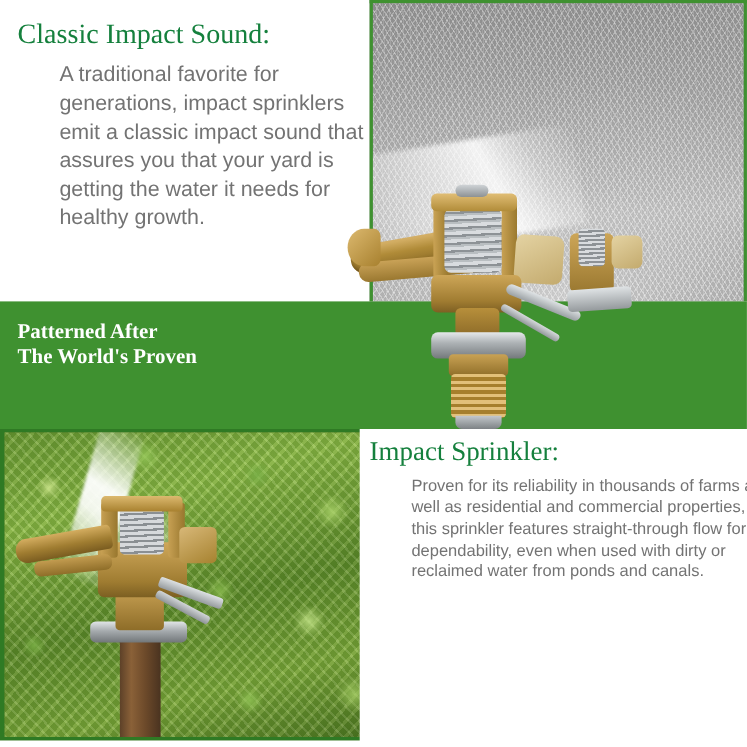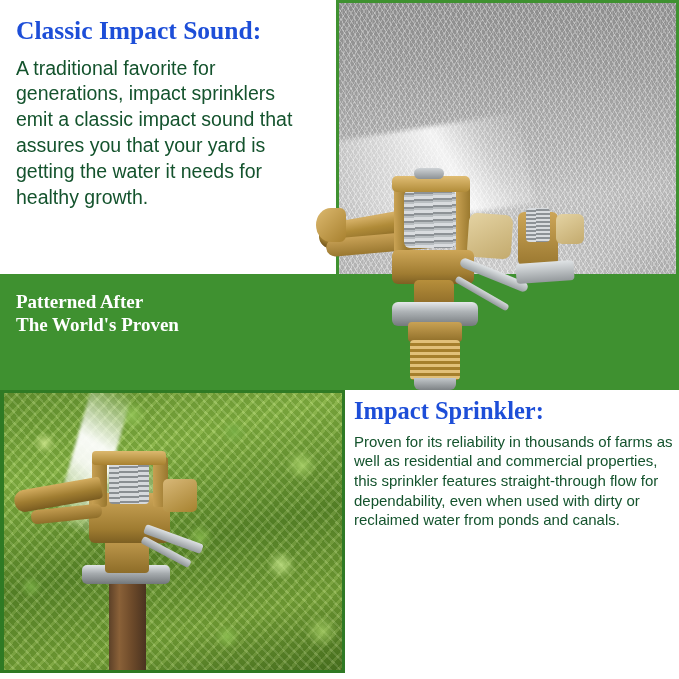--- a/index.html
+++ b/index.html
@@ -20,42 +20,43 @@
   .panel-tl {
     position: absolute;
     left: 0; top: 0;
     width: 336px; height: 274px;
     background: #ffffff;
     box-sizing: border-box;
     padding: 18px 14px 0 16px;
   }
   .head-serif {
     font-family: "Liberation Serif", serif;
-    font-weight: bold;
-    color: #1d4ed8;
+    font-weight: normal;
+    color: #15803d;
     letter-spacing: 0px;
     line-height: 1.0;
     display: inline-block;
     position: relative;
   }
   .head-serif::after {
     content: "";
     position: absolute;
     left: -3px; right: -3px;
     bottom: 2px;
     height: 9px;
     background: #dfe9d8;
     z-index: -1;
   }
   .panel-tl .head-serif { font-size: 25.5px; }
   .body-green {
-    color: #14532d;
+    color: #737373;
     font-size: 19.5px;
     line-height: 1.33;
     font-weight: normal;
+    margin-left: 38px;
   }
   .panel-tl .body-green {
     margin-top: 12px;
     width: 300px;
   }
 
   
   .photo-tr {
     position: absolute;
     left: 336px; top: 0;
@@ -432,21 +433,21 @@
     left: 40%; top: 56%;
     width: 16%; height: 3%;
     background: linear-gradient(180deg, #d2d6d8 0%, #8f9497 100%);
     border-radius: 3px;
     transform: rotate(28deg);
   }
 
   
   .panel-br {
     position: absolute;
-    left: 345px; top: 390px;
+    left: 327px; top: 390px;
     width: 334px; height: 289px;
     background: #ffffff;
     box-sizing: border-box;
     padding: 9px 6px 0 9px;
   }
   .panel-br .head-serif { font-size: 24.5px; }
   .panel-br .body-green {
     margin-top: 8px;
     width: 322px;
     font-size: 15px;

